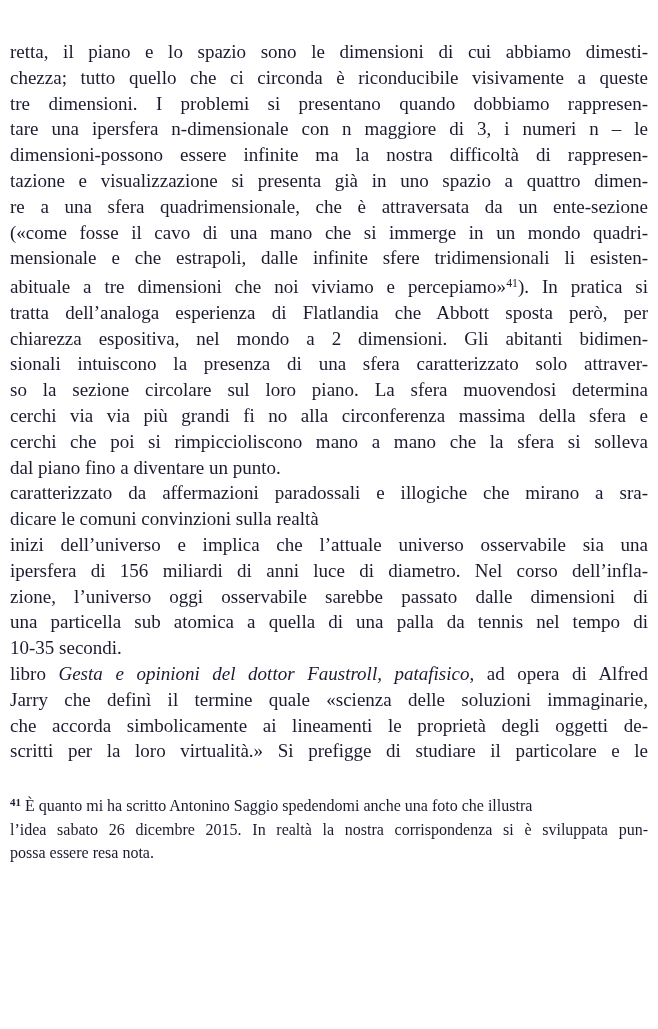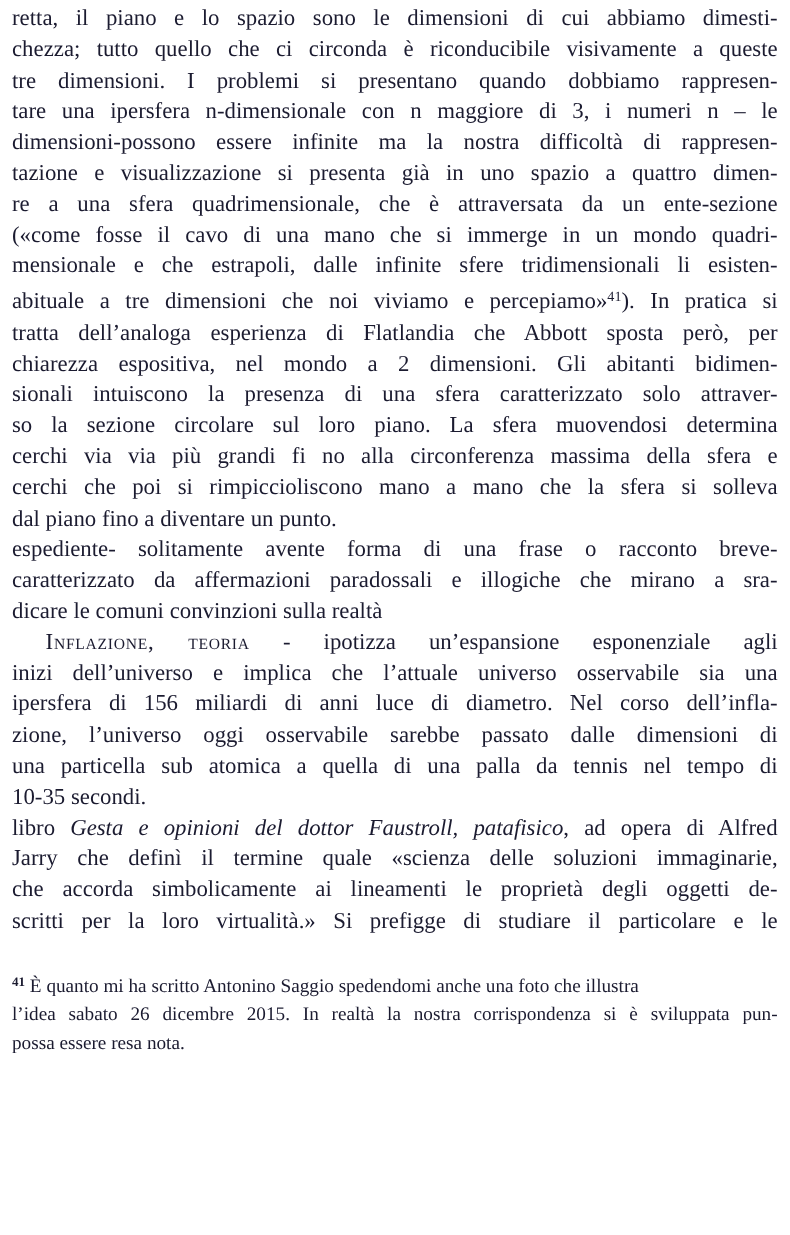--- a/index.html
+++ b/index.html
@@ -5,21 +5,21 @@
   html, body { margin: 0; padding: 0; }
   body {
     width: 658px;
     height: 1029px;
     background: #ffffff;
     color: #1b1b30;
     font-family: "Liberation Serif", "DejaVu Serif", serif;
     overflow: hidden;
   }
   .page { padding: 3px 10px 0 10px; }
-  .body-text { font-size: 19px; line-height: 25.8px; }
+  .body-text { font-size: 19px; line-height: 25.8px; margin-top: 36px; }
   .line {
     text-align: justify;
     text-align-last: justify;
     white-space: normal;
   }
   .line.last { text-align-last: left; }
   .line.ind { text-indent: 28px; }
   .sc { font-variant: small-caps; letter-spacing: 0.6px; }
   .i { font-style: italic; }
   .sup { font-size: 0.62em; vertical-align: 0.5em; }
@@ -41,24 +41,22 @@
       <div class="line"><span>(«come fosse il cavo di una mano che si immerge in un mondo quadri-</span></div>
       <div class="line"><span>mensionale e che estrapoli, dalle infinite sfere tridimensionali li esisten-</span></div>
       <div class="line"><span>abituale a tre dimensioni che noi viviamo e percepiamo»</span><span class="sup">41</span><span>). In pratica si</span></div>
       <div class="line"><span>tratta dell’analoga esperienza di Flatlandia che Abbott sposta però, per</span></div>
       <div class="line"><span>chiarezza espositiva, nel mondo a 2 dimensioni. Gli abitanti bidimen-</span></div>
       <div class="line"><span>sionali intuiscono la presenza di una sfera caratterizzato solo attraver-</span></div>
       <div class="line"><span>so la sezione circolare sul loro piano. La sfera muovendosi determina</span></div>
       <div class="line"><span>cerchi via via più grandi fi no alla circonferenza massima della sfera e</span></div>
       <div class="line"><span>cerchi che poi si rimpiccioliscono mano a mano che la sfera si solleva</span></div>
       <div class="line last"><span>dal piano fino a diventare un punto.</span></div>
-      <div class="line"><span>espediente- solitamente avente forma di una frase o racconto breve-</span></div>
       <div class="line"><span>caratterizzato da affermazioni paradossali e illogiche che mirano a sra-</span></div>
       <div class="line last"><span>dicare le comuni convinzioni sulla realtà</span></div>
-      <div class="line ind"><span class="sc">Inflazione, teoria</span><span> - ipotizza un’espansione esponenziale agli</span></div>
       <div class="line"><span>inizi dell’universo e implica che l’attuale universo osservabile sia una</span></div>
       <div class="line"><span>ipersfera di 156 miliardi di anni luce di diametro. Nel corso dell’infla-</span></div>
       <div class="line"><span>zione, l’universo oggi osservabile sarebbe passato dalle dimensioni di</span></div>
       <div class="line"><span>una particella sub atomica a quella di una palla da tennis nel tempo di</span></div>
       <div class="line last"><span>10-35 secondi.</span></div>
       <div class="line"><span>libro </span><span class="i">Gesta e opinioni del dottor Faustroll, patafisico</span><span>, ad opera di Alfred</span></div>
       <div class="line"><span>Jarry che definì il termine quale «scienza delle soluzioni immaginarie,</span></div>
       <div class="line"><span>che accorda simbolicamente ai lineamenti le proprietà degli oggetti de-</span></div>
       <div class="line"><span>scritti per la loro virtualità.» Si prefigge di studiare il particolare e le</span></div>
     </section>

